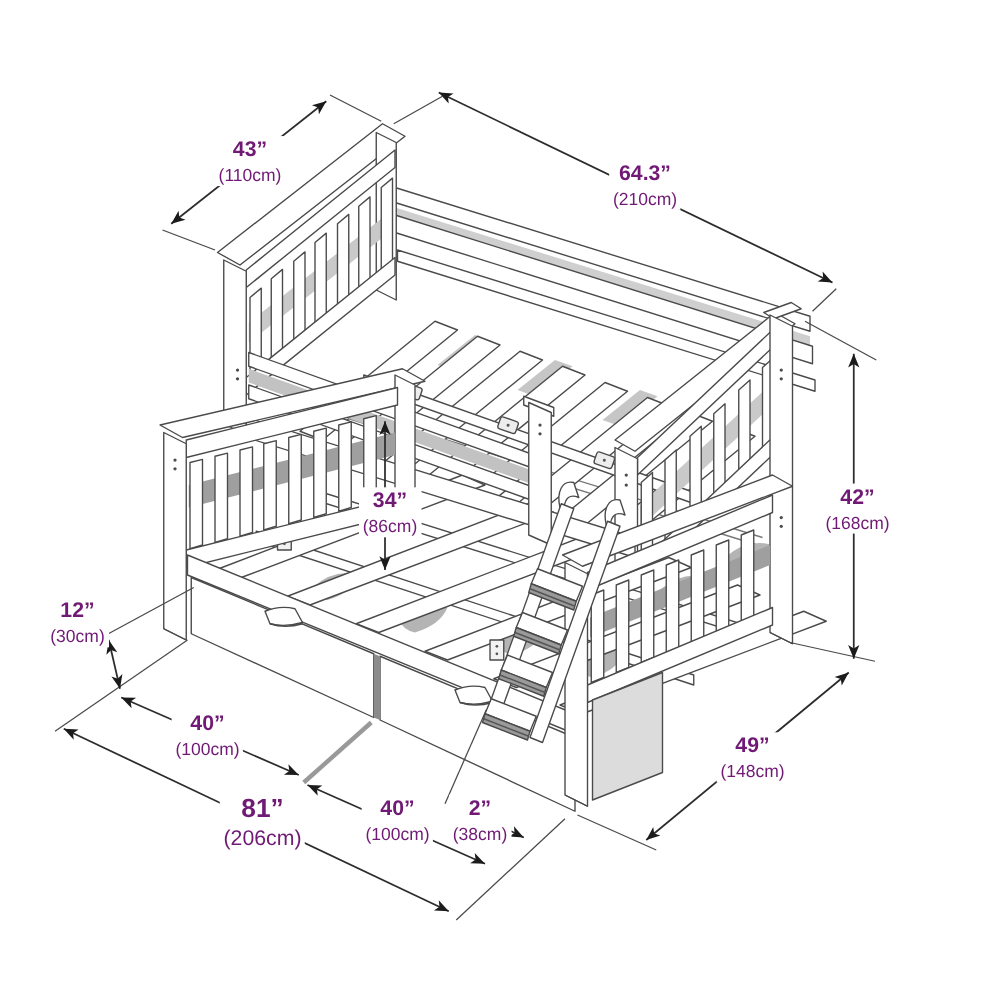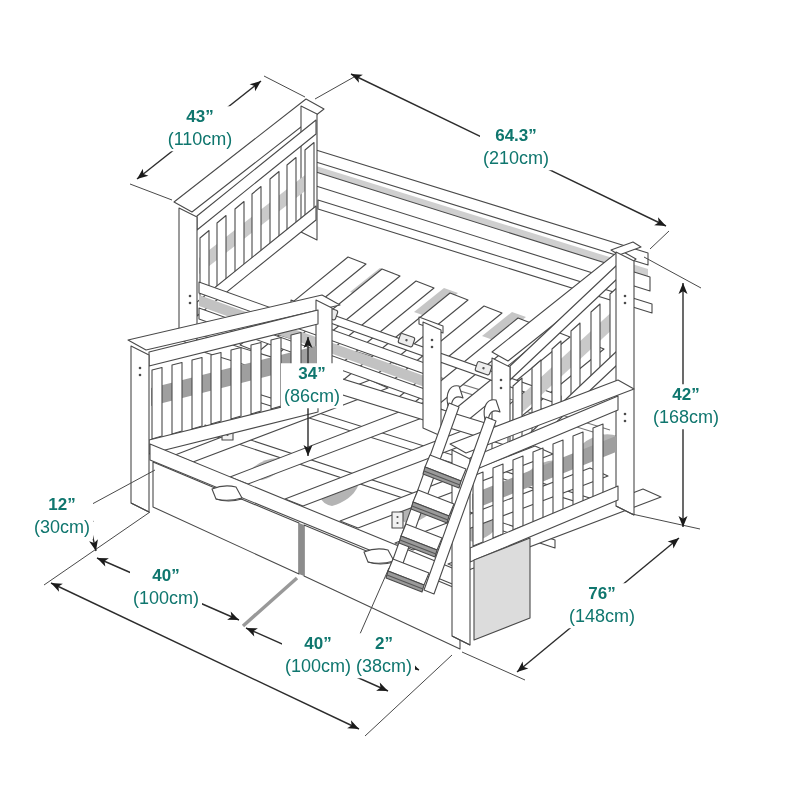--- a/index.html
+++ b/index.html
@@ -1,22 +1,22 @@
 <!DOCTYPE html>
 <html><head>
 <meta charset="utf-8">
 <style>
   html,body{margin:0;padding:0;background:#fff;}
   .stage{position:relative;width:800px;height:800px;background:#fff;
          font-family:"Liberation Sans",sans-serif;overflow:hidden;}
   .stage svg{position:absolute;left:0;top:0;}
   .dim-label{position:absolute;transform:translate(-50%,-50%);text-align:center;
-             line-height:1.3;background:#fff;padding:0 3px;color:#0f766e;}
+             line-height:1.3;background:#fff;padding:0 3px;color:#701a75;}
   .dim-in{font-size:17px;font-weight:700;display:block;}
-  .dim-cm{font-size:18px;font-weight:400;display:block;}
+  .dim-cm{font-size:14px;font-weight:400;display:block;}
   .dim-label.big .dim-in{font-size:21px;}
   .dim-label.big .dim-cm{font-size:17px;}
 </style>
 </head>
 <body>
 
 <div class="stage">
 
 <svg width="800" height="800" viewBox="0 0 800 800">
   <defs>
@@ -267,42 +267,46 @@
 </svg>
 
 <div class="dim-label" style="left:200px;top:129px;">
   <span class="dim-in">43”</span>
   <span class="dim-cm">(110cm)</span>
 </div>
 <div class="dim-label" style="left:516px;top:148px;">
   <span class="dim-in">64.3”</span>
   <span class="dim-cm">(210cm)</span>
 </div>
-<div class="dim-label" style="left:312px;top:386px;">
+<div class="dim-label" style="left:312px;top:410px;">
   <span class="dim-in">34”</span>
   <span class="dim-cm">(86cm)</span>
 </div>
 <div class="dim-label" style="left:686px;top:407px;">
   <span class="dim-in">42”</span>
   <span class="dim-cm">(168cm)</span>
 </div>
-<div class="dim-label" style="left:62px;top:517px;">
+<div class="dim-label" style="left:62px;top:498px;">
   <span class="dim-in">12”</span>
   <span class="dim-cm">(30cm)</span>
 </div>
 <div class="dim-label" style="left:166px;top:588px;">
   <span class="dim-in">40”</span>
   <span class="dim-cm">(100cm)</span>
 </div>
+<div class="dim-label big" style="left:210px;top:658px;">
+  <span class="dim-in">81”</span>
+  <span class="dim-cm">(206cm)</span>
+</div>
 <div class="dim-label" style="left:318px;top:656px;">
   <span class="dim-in">40”</span>
   <span class="dim-cm">(100cm)</span>
 </div>
 <div class="dim-label" style="left:384px;top:656px;">
   <span class="dim-in">2”</span>
   <span class="dim-cm">(38cm)</span>
 </div>
 <div class="dim-label" style="left:602px;top:606px;">
-  <span class="dim-in">76”</span>
+  <span class="dim-in">49”</span>
   <span class="dim-cm">(148cm)</span>
 </div>
 
 </div>
 
 </body></html>

